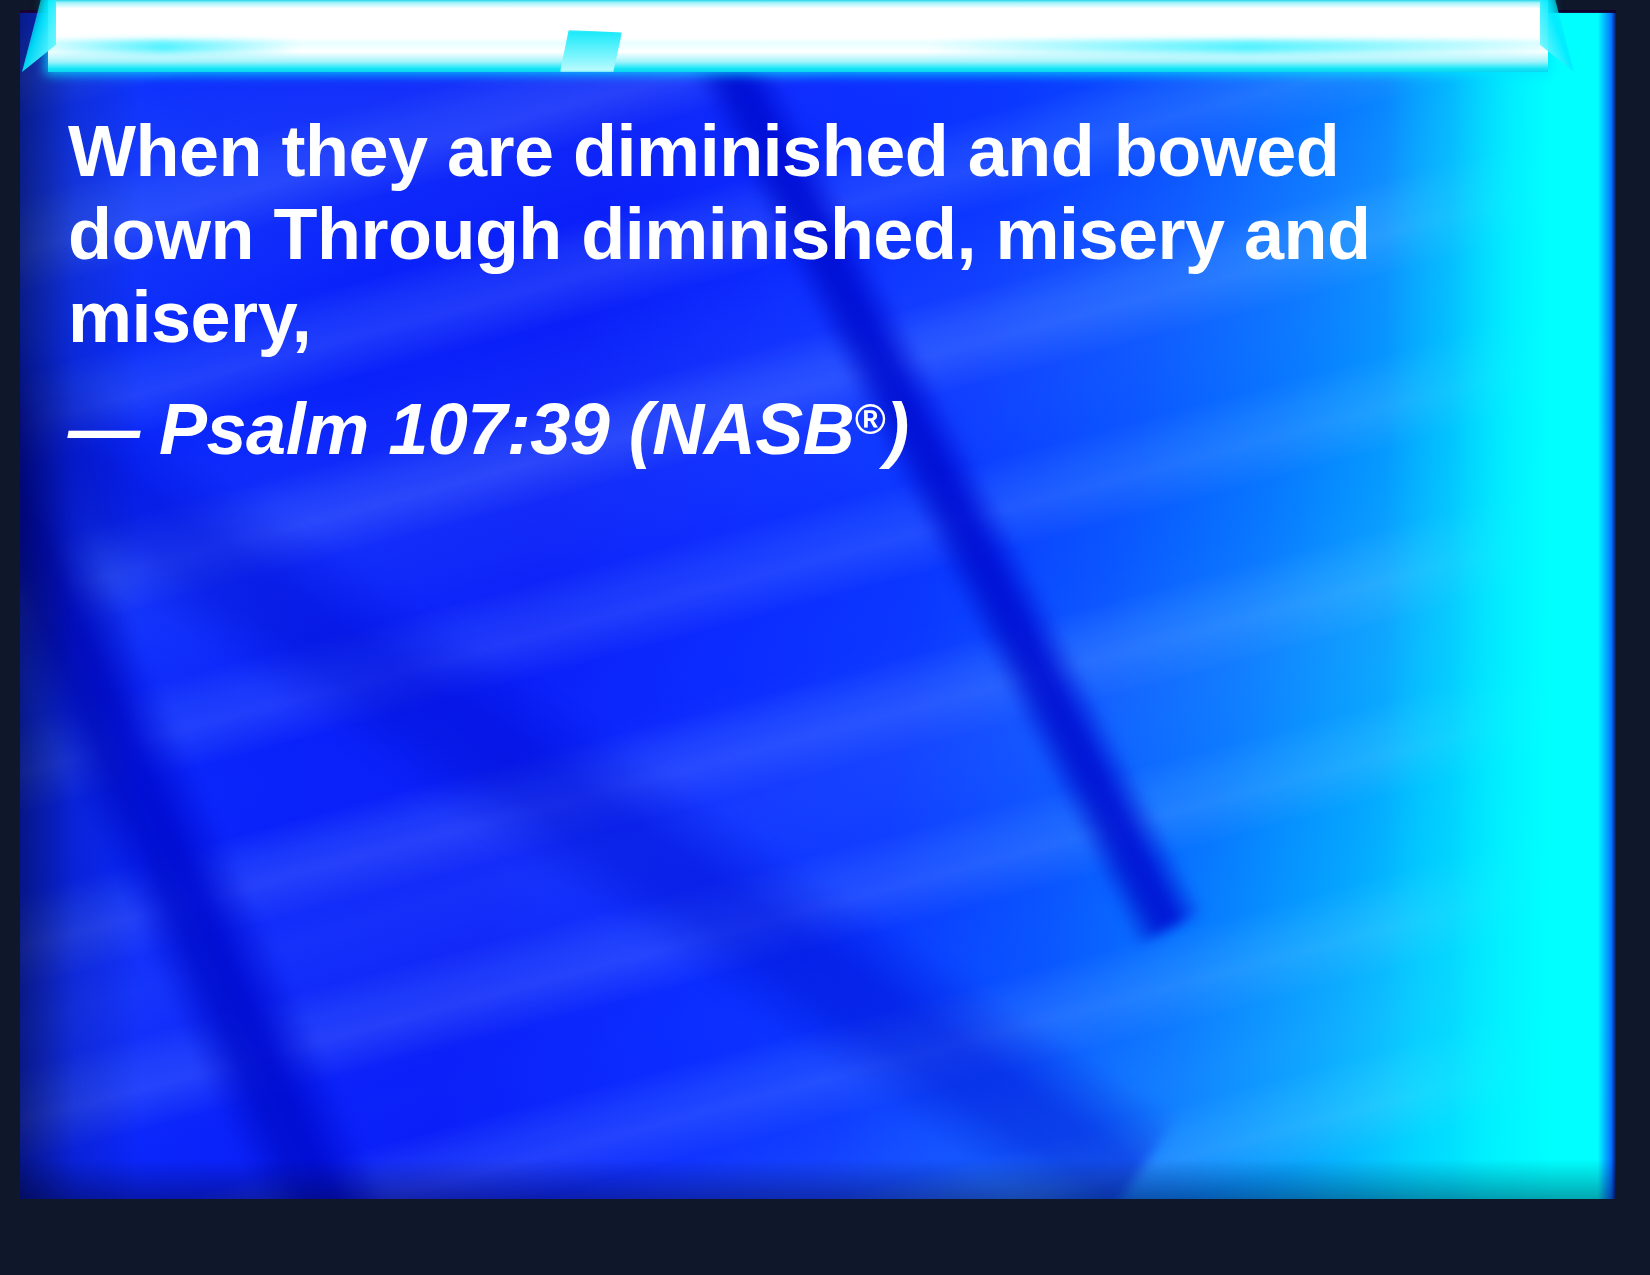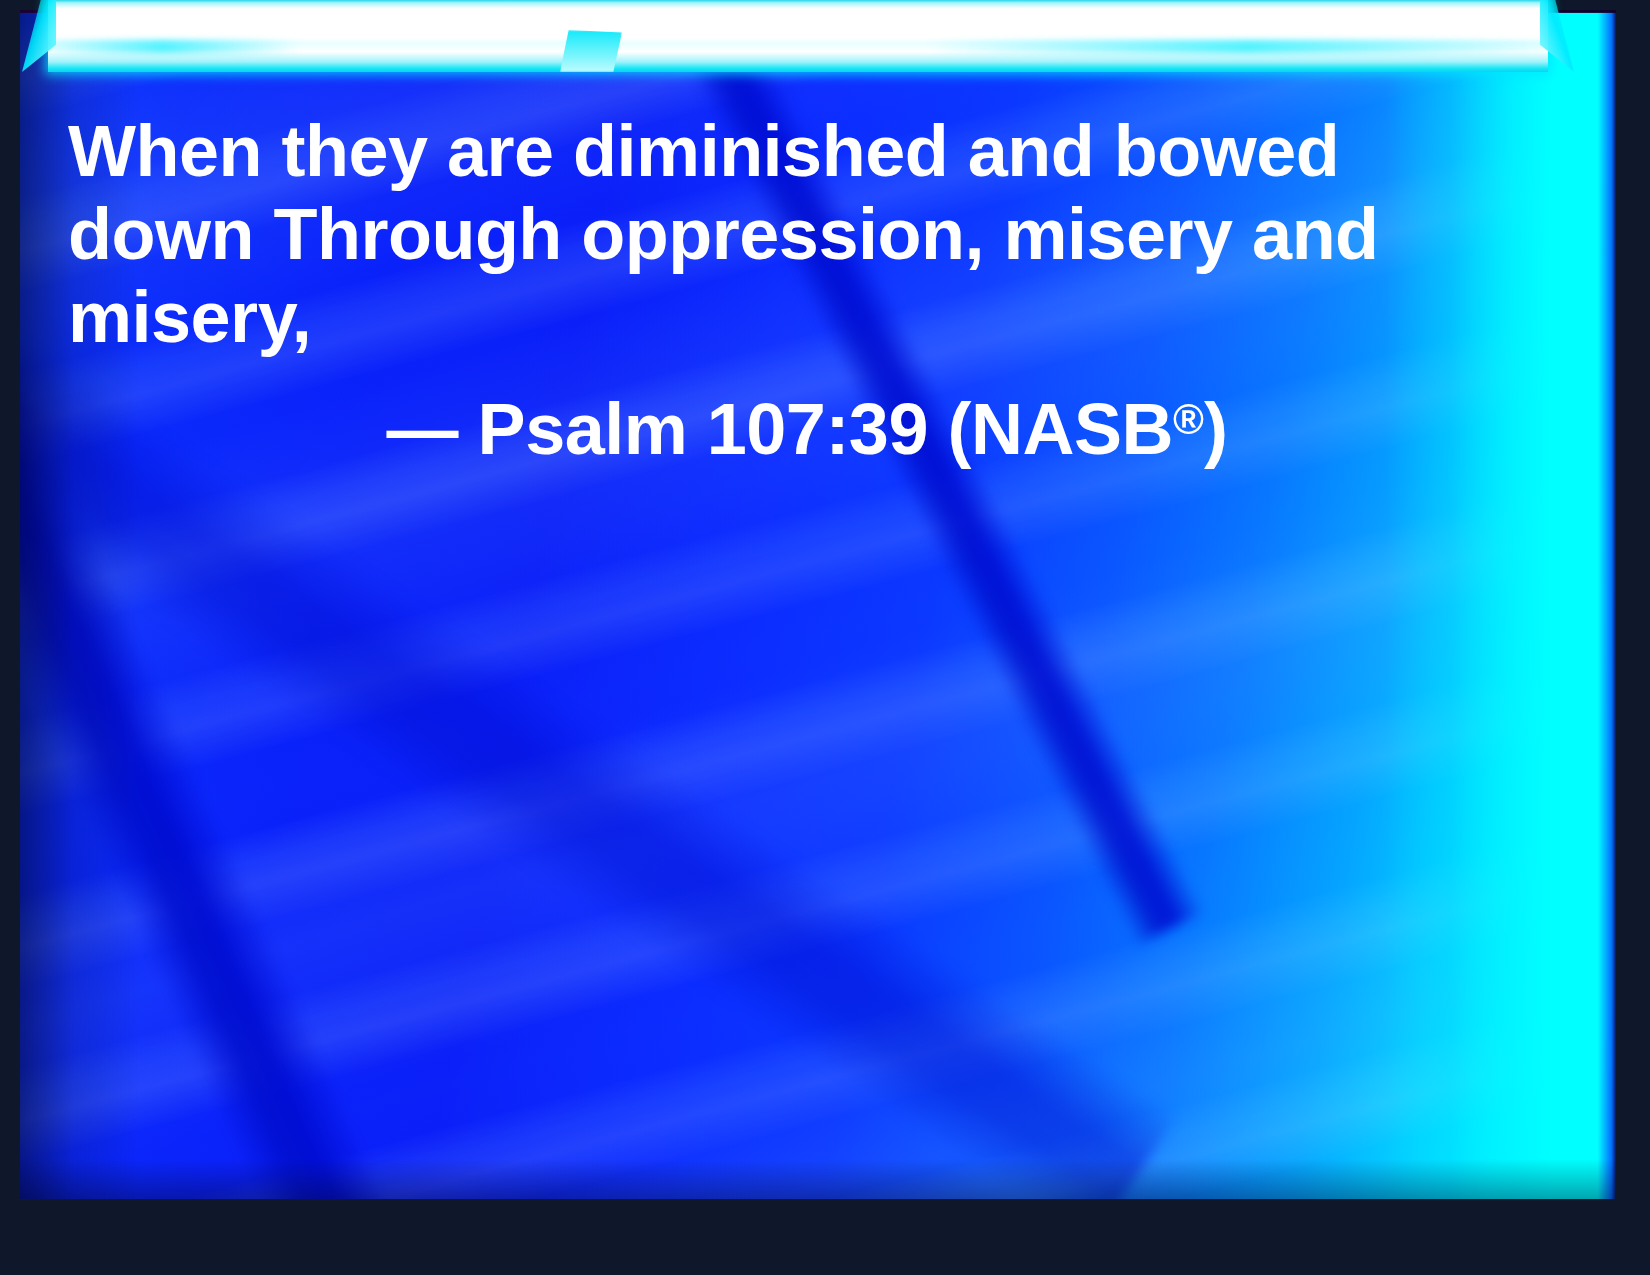--- a/index.html
+++ b/index.html
@@ -253,29 +253,30 @@
     font-size: 72px;
     line-height: 83px;
     letter-spacing: -0.5px;
     white-space: nowrap;
   }
   #attribution {
     position: absolute;
     left: 68px;
     top: 378px;
     width: 1478px;
-    text-align: center;
+    text-align: left;
     color: #ffffff;
     font-family: "Liberation Sans", sans-serif;
     font-weight: bold;
     font-size: 72px;
     line-height: 83px;
     letter-spacing: -0.5px;
     white-space: nowrap;
     z-index: 5;
+    font-style: italic;
   }
   #attribution .reg {
     font-size: 42px;
     vertical-align: 20px;
     letter-spacing: 0;
   }
 </style>
 </head>
 <body>
 
@@ -295,19 +296,19 @@
 
   <div id="band-hairline"></div>
   <div id="top-band">
     <div class="band-smear l"></div>
     <div class="band-smear r"></div>
     <div id="band-notch"></div>
   </div>
 
   <div id="verse-block">
     <div class="verse-line">When they are diminished and bowed</div>
-    <div class="verse-line">down Through oppression, misery and</div>
+    <div class="verse-line">down Through diminished, misery and</div>
     <div class="verse-line">misery,</div>
   </div>
 
   <div id="attribution"><span>—</span><span> </span><span>Psalm 107:39</span><span> </span><span>(NASB</span><span class="reg">®</span><span>)</span></div>
 
 </div>
 
 </body></html>

